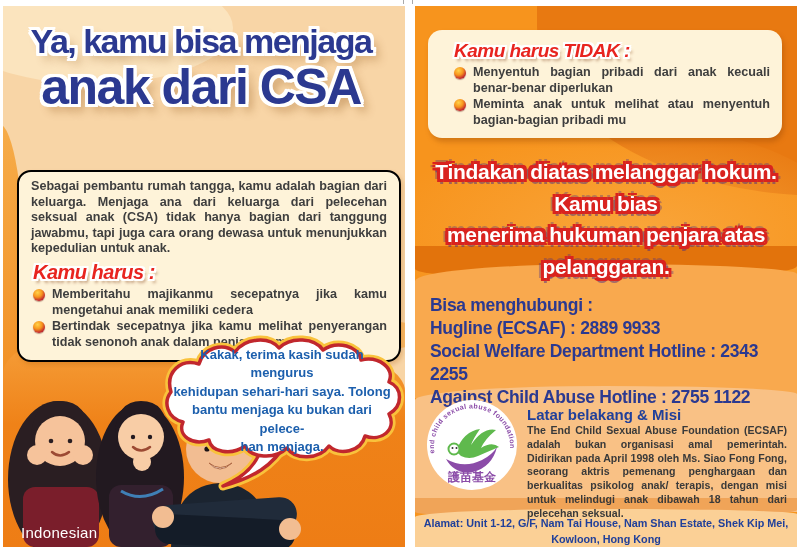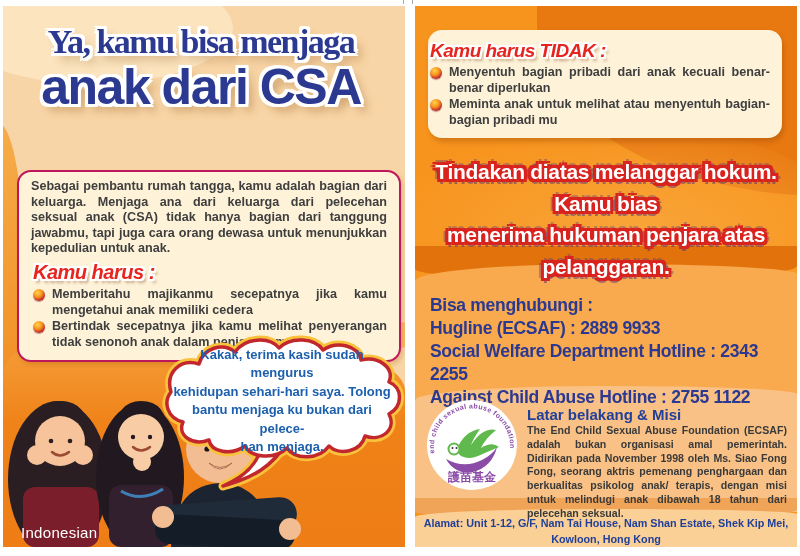--- a/index.html
+++ b/index.html
@@ -39,41 +39,41 @@
     -2px 0 0 #fff, 2px 0 0 #fff, 0 -2px 0 #fff, 0 2px 0 #fff,
     3px 4px 3px rgba(120,50,10,.45); }
   .out-red { color:#fff; text-shadow:
     -3px -3px 0 #D9231F, 3px -3px 0 #D9231F, -3px 3px 0 #D9231F, 3px 3px 0 #D9231F,
     -3px 0 0 #D9231F, 3px 0 0 #D9231F, 0 -3px 0 #D9231F, 0 3px 0 #D9231F,
     -2px 3px 0 #D9231F, 2px -3px 0 #D9231F,
     0 5px 0 rgba(74,46,134,.5), 5px 0 0 rgba(74,46,134,.35), -5px 0 0 rgba(74,46,134,.35), 0 -5px 0 rgba(74,46,134,.35); }
 
   
   .lp-title { position:absolute; top:16px; left:0; right:6px; text-align:center; color:#2B3990; font-weight:bold; letter-spacing:-1.5px; z-index:3; }
-  .lp-title .l1 { font-size:34px; line-height:1.15;font-family:Liberation Serif, serif; }
+  .lp-title .l1 { font-size:34px; line-height:1.15; }
   .lp-title .l2 { font-size:50px; line-height:1.05; }
 
-  .lp-box { position:absolute; top:164px; left:14px; width:384px; background:#FEF3D9; border:2px solid #be185d; border-radius:14px; padding:7px 12px 9px 12px; z-index:3; box-shadow:2px 3px 4px rgba(170,90,10,.25); }
+  .lp-box { position:absolute; top:164px; left:14px; width:384px; background:#FEF3D9; border:2px solid #000000; border-radius:14px; padding:7px 12px 9px 12px; z-index:3; box-shadow:2px 3px 4px rgba(170,90,10,.25); }
   .lp-intro { font-size:12.6px; font-weight:bold; color:#3E3E3E; line-height:1.24; text-align:justify; }
   .red-head { font-style:italic; font-weight:bold; color:#E8241F; font-size:20px; margin:4px 0 3px 2px; letter-spacing:-0.5px; }
   .blist { list-style:none; }
   .blist li { position:relative; padding-left:21px; font-size:12.6px; font-weight:bold; color:#3E3E3E; line-height:1.24; text-align:justify; margin-bottom:1px; }
   .ball { position:absolute; left:2px; top:2px; width:12px; height:12px; border-radius:50%;
     background:radial-gradient(circle at 38% 30%, #FFD24A 0%, #F7941D 40%, #C1272D 72%, #8E0F15 100%);
     box-shadow:0 1px 1px rgba(100,20,0,.4); }
 
   .bubble { position:absolute; left:148px; top:316px; width:260px; height:172px; z-index:5; }
   .bubble svg { position:absolute; inset:0; }
   .bubble-text { position:absolute; left:20px; top:24px; width:222px; text-align:center; color:#1C5FAD; font-weight:bold; font-size:13px; line-height:1.42; }
 
   .kids { position:absolute; left:0; bottom:0; width:345px; height:168px; z-index:4; }
   .lang-label { position:absolute; left:18px; bottom:6px; color:#fff; font-size:15px; z-index:6; letter-spacing:.3px; }
 
   
-  .rp-box { position:absolute; top:24px; left:13px; width:354px; background:#FEF3D9; border-radius:14px; padding:6px 12px 9px 0; z-index:3; box-shadow:2px 4px 5px rgba(150,70,5,.35); }
+  .rp-box { position:absolute; top:24px; left:13px; width:354px; background:#FEF3D9; border-radius:14px; padding:6px 12px 9px 24px; z-index:3; box-shadow:2px 4px 5px rgba(150,70,5,.35); }
   .rp-box .red-head { font-size:19px; }
   .warning { position:absolute; top:150px; left:0; right:0; text-align:center; z-index:3; font-weight:bold; letter-spacing:-0.3px; }
   .warning .wl { font-size:21px; line-height:1.5; }
 
   .contact { position:absolute; top:288px; left:15px; right:8px; z-index:3; color:#2B3990; font-weight:bold; font-size:17.5px; line-height:1.32; letter-spacing:-0.3px; }
 
   .mission { position:absolute; top:388px; left:0; right:0; height:116px; z-index:3; }
   .logo { position:absolute; left:11px; top:5px; width:92px; height:92px; }
   .mission-text { position:absolute; left:112px; top:12px; width:260px; }
   .mission-head { color:#21409A; font-weight:bold; font-size:15px; margin-bottom:1px; }
@@ -222,21 +222,21 @@
         </text>
         <path d="M30,52 Q38,32 54,30 Q47,40 45,46 Q57,28 70,31 Q59,40 55,49 Q66,42 73,48 Q61,53 52,57 Q43,61 35,57 Z" fill="#5FB94D"></path>
         <path d="M20,60 Q38,70 56,61 Q66,56 71,48 Q66,68 47,73 Q29,76 20,60 Z" fill="#8B4CA8"></path>
         <circle cx="28" cy="50" r="5.5" fill="#FFFFFF" stroke="#5FB94D" stroke-width="2"></circle>
         <circle cx="26.5" cy="49" r="1" fill="#333"></circle>
         <circle cx="30.5" cy="49" r="1" fill="#333"></circle>
         <text x="46" y="82" text-anchor="middle" font-size="12" font-weight="bold" fill="#8B4CA8">護苗基金</text>
       </svg>
       <div class="mission-text">
         <div class="mission-head">Latar belakang &amp; Misi</div>
-        <div class="mission-body">The End Child Sexual Abuse Foundation (ECSAF) adalah bukan organisasi amal pemerintah. Didirikan pada November 1998 oleh Ms. Siao Fong Fong, seorang aktris pemenang penghargaan dan berkualitas psikolog anak/ terapis, dengan misi untuk melindugi anak dibawah 18 tahun dari pelecehan seksual.</div>
+        <div class="mission-body">The End Child Sexual Abuse Foundation (ECSAF) adalah bukan organisasi amal pemerintah. Didirikan pada April 1998 oleh Ms. Siao Fong Fong, seorang aktris pemenang penghargaan dan berkualitas psikolog anak/ terapis, dengan misi untuk melindugi anak dibawah 18 tahun dari pelecehan seksual.</div>
       </div>
     </div>
 
     <div class="rp-footer">
       <div>Alamat: Unit 1-12, G/F, Nam Tai House, Nam Shan Estate, Shek Kip Mei, Kowloon, Hong Kong</div>
 
     </div>
   </div>
 </div>
 

